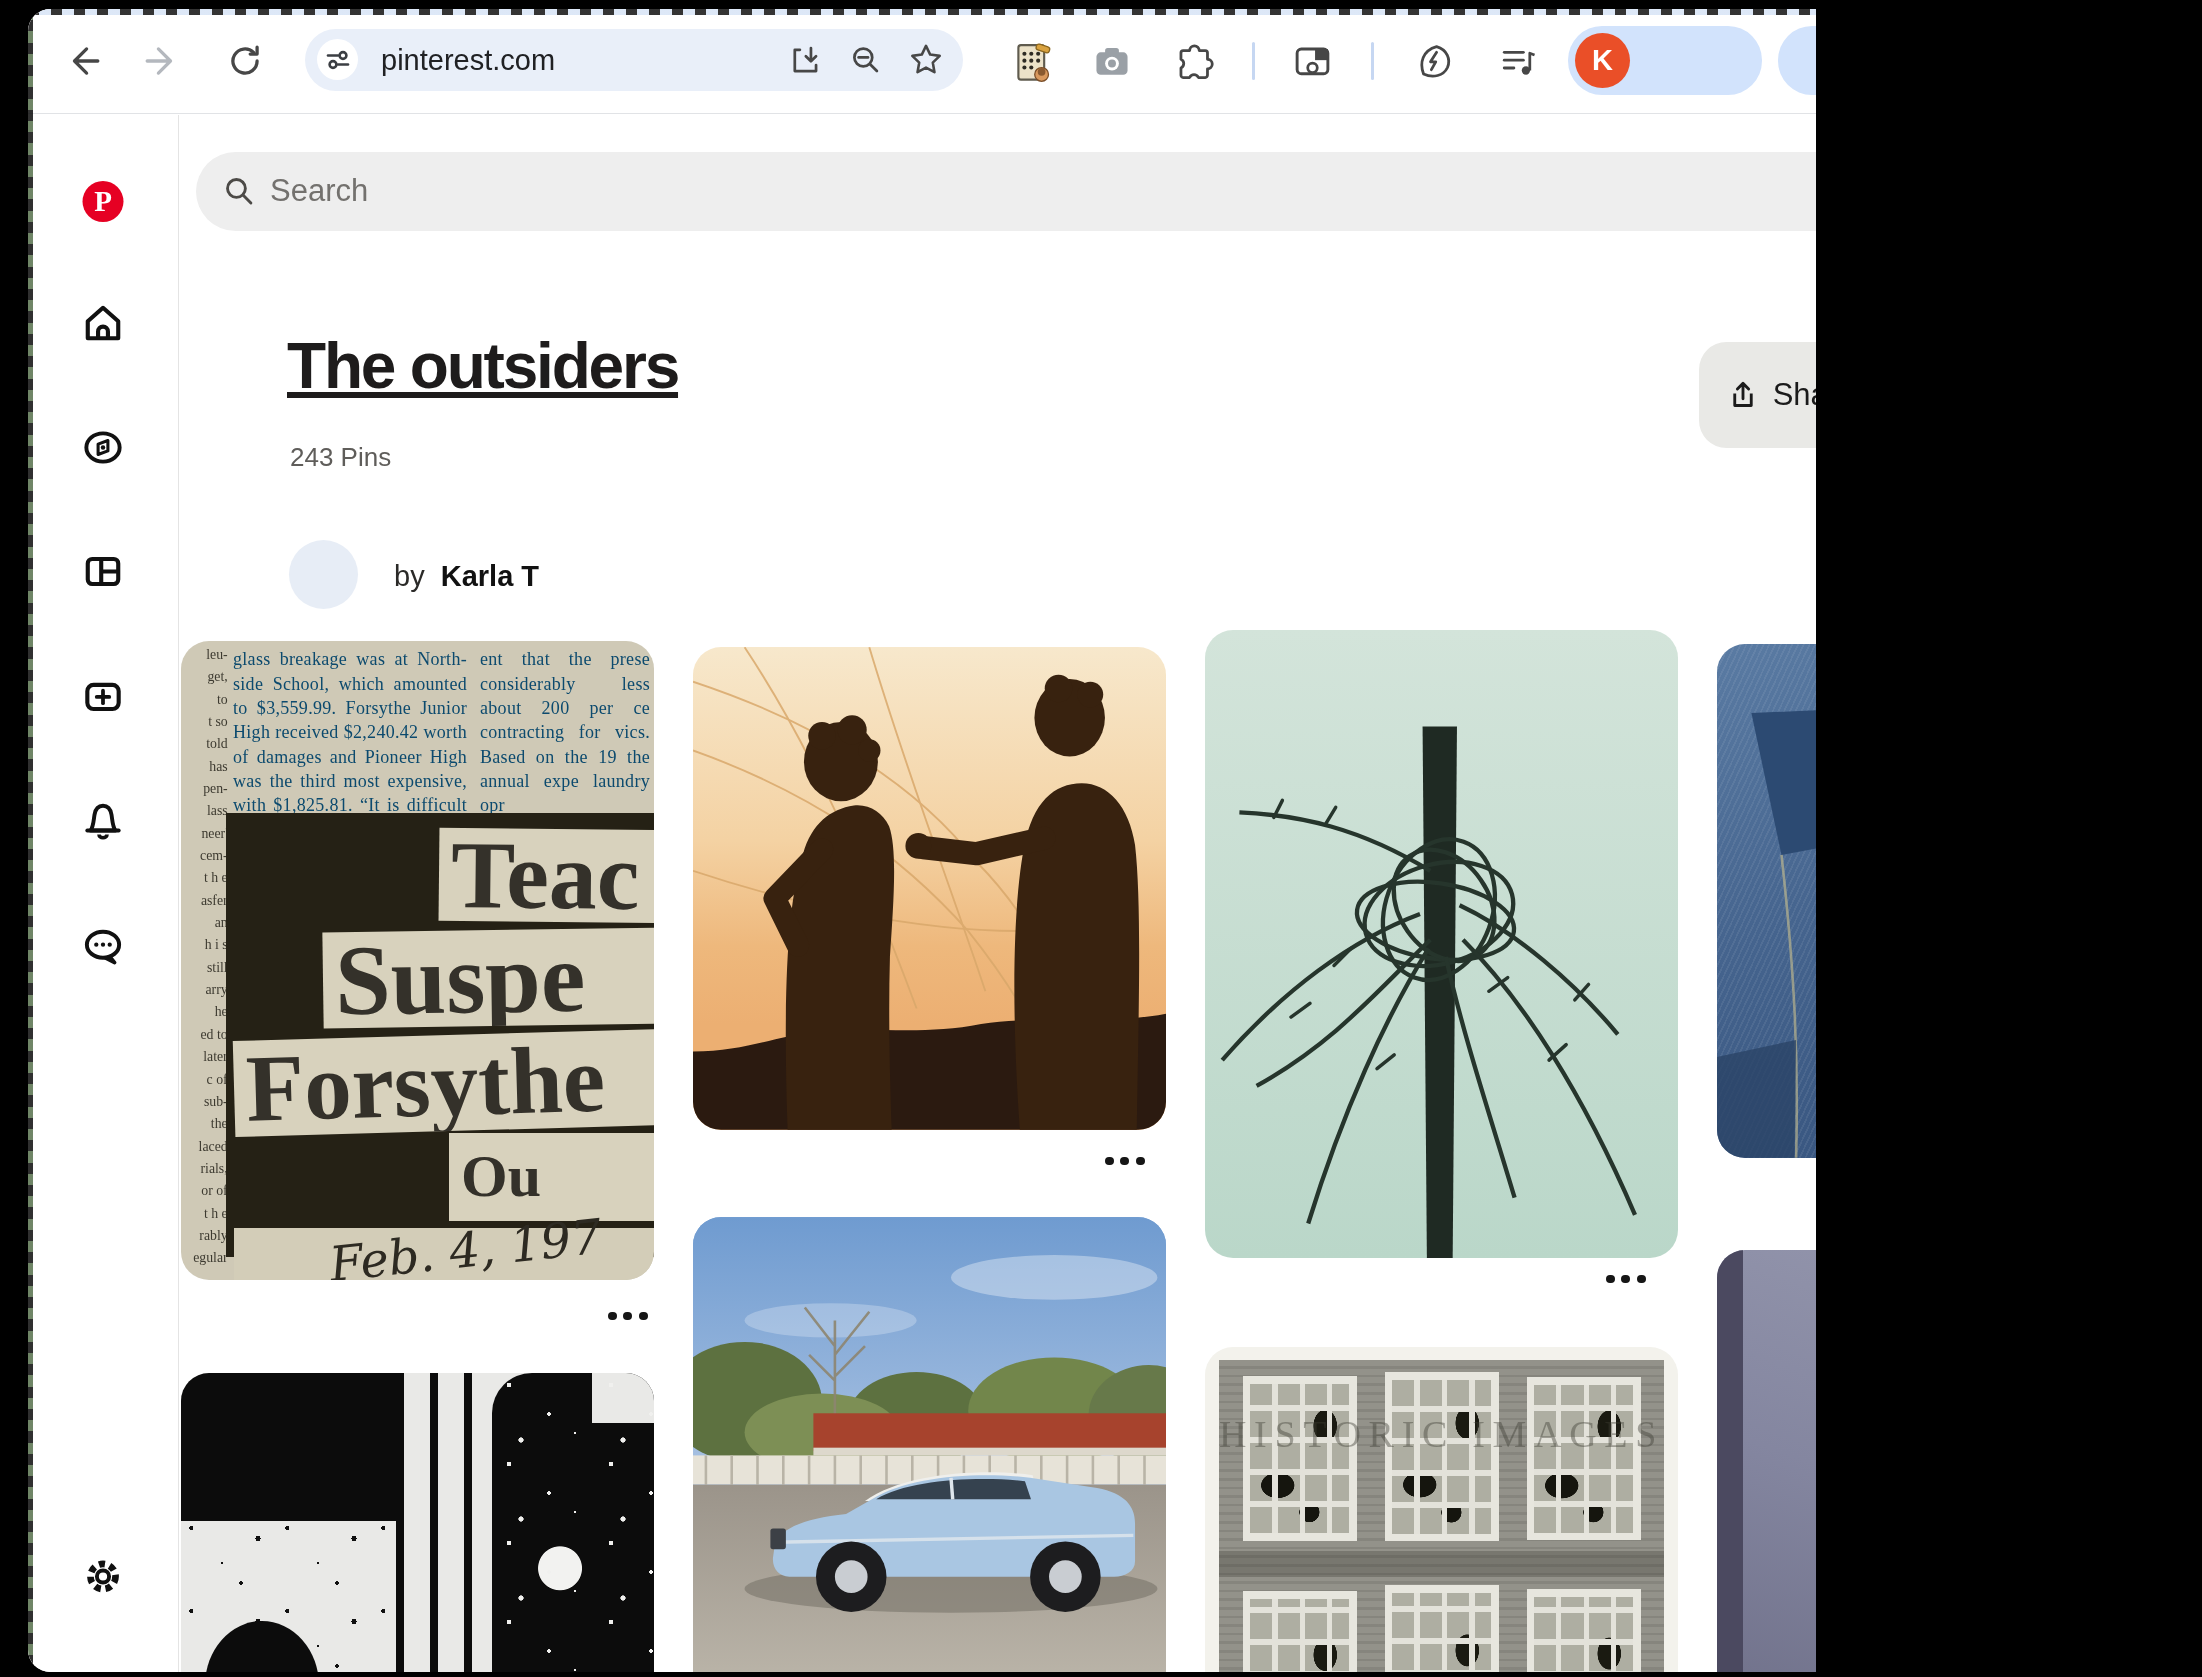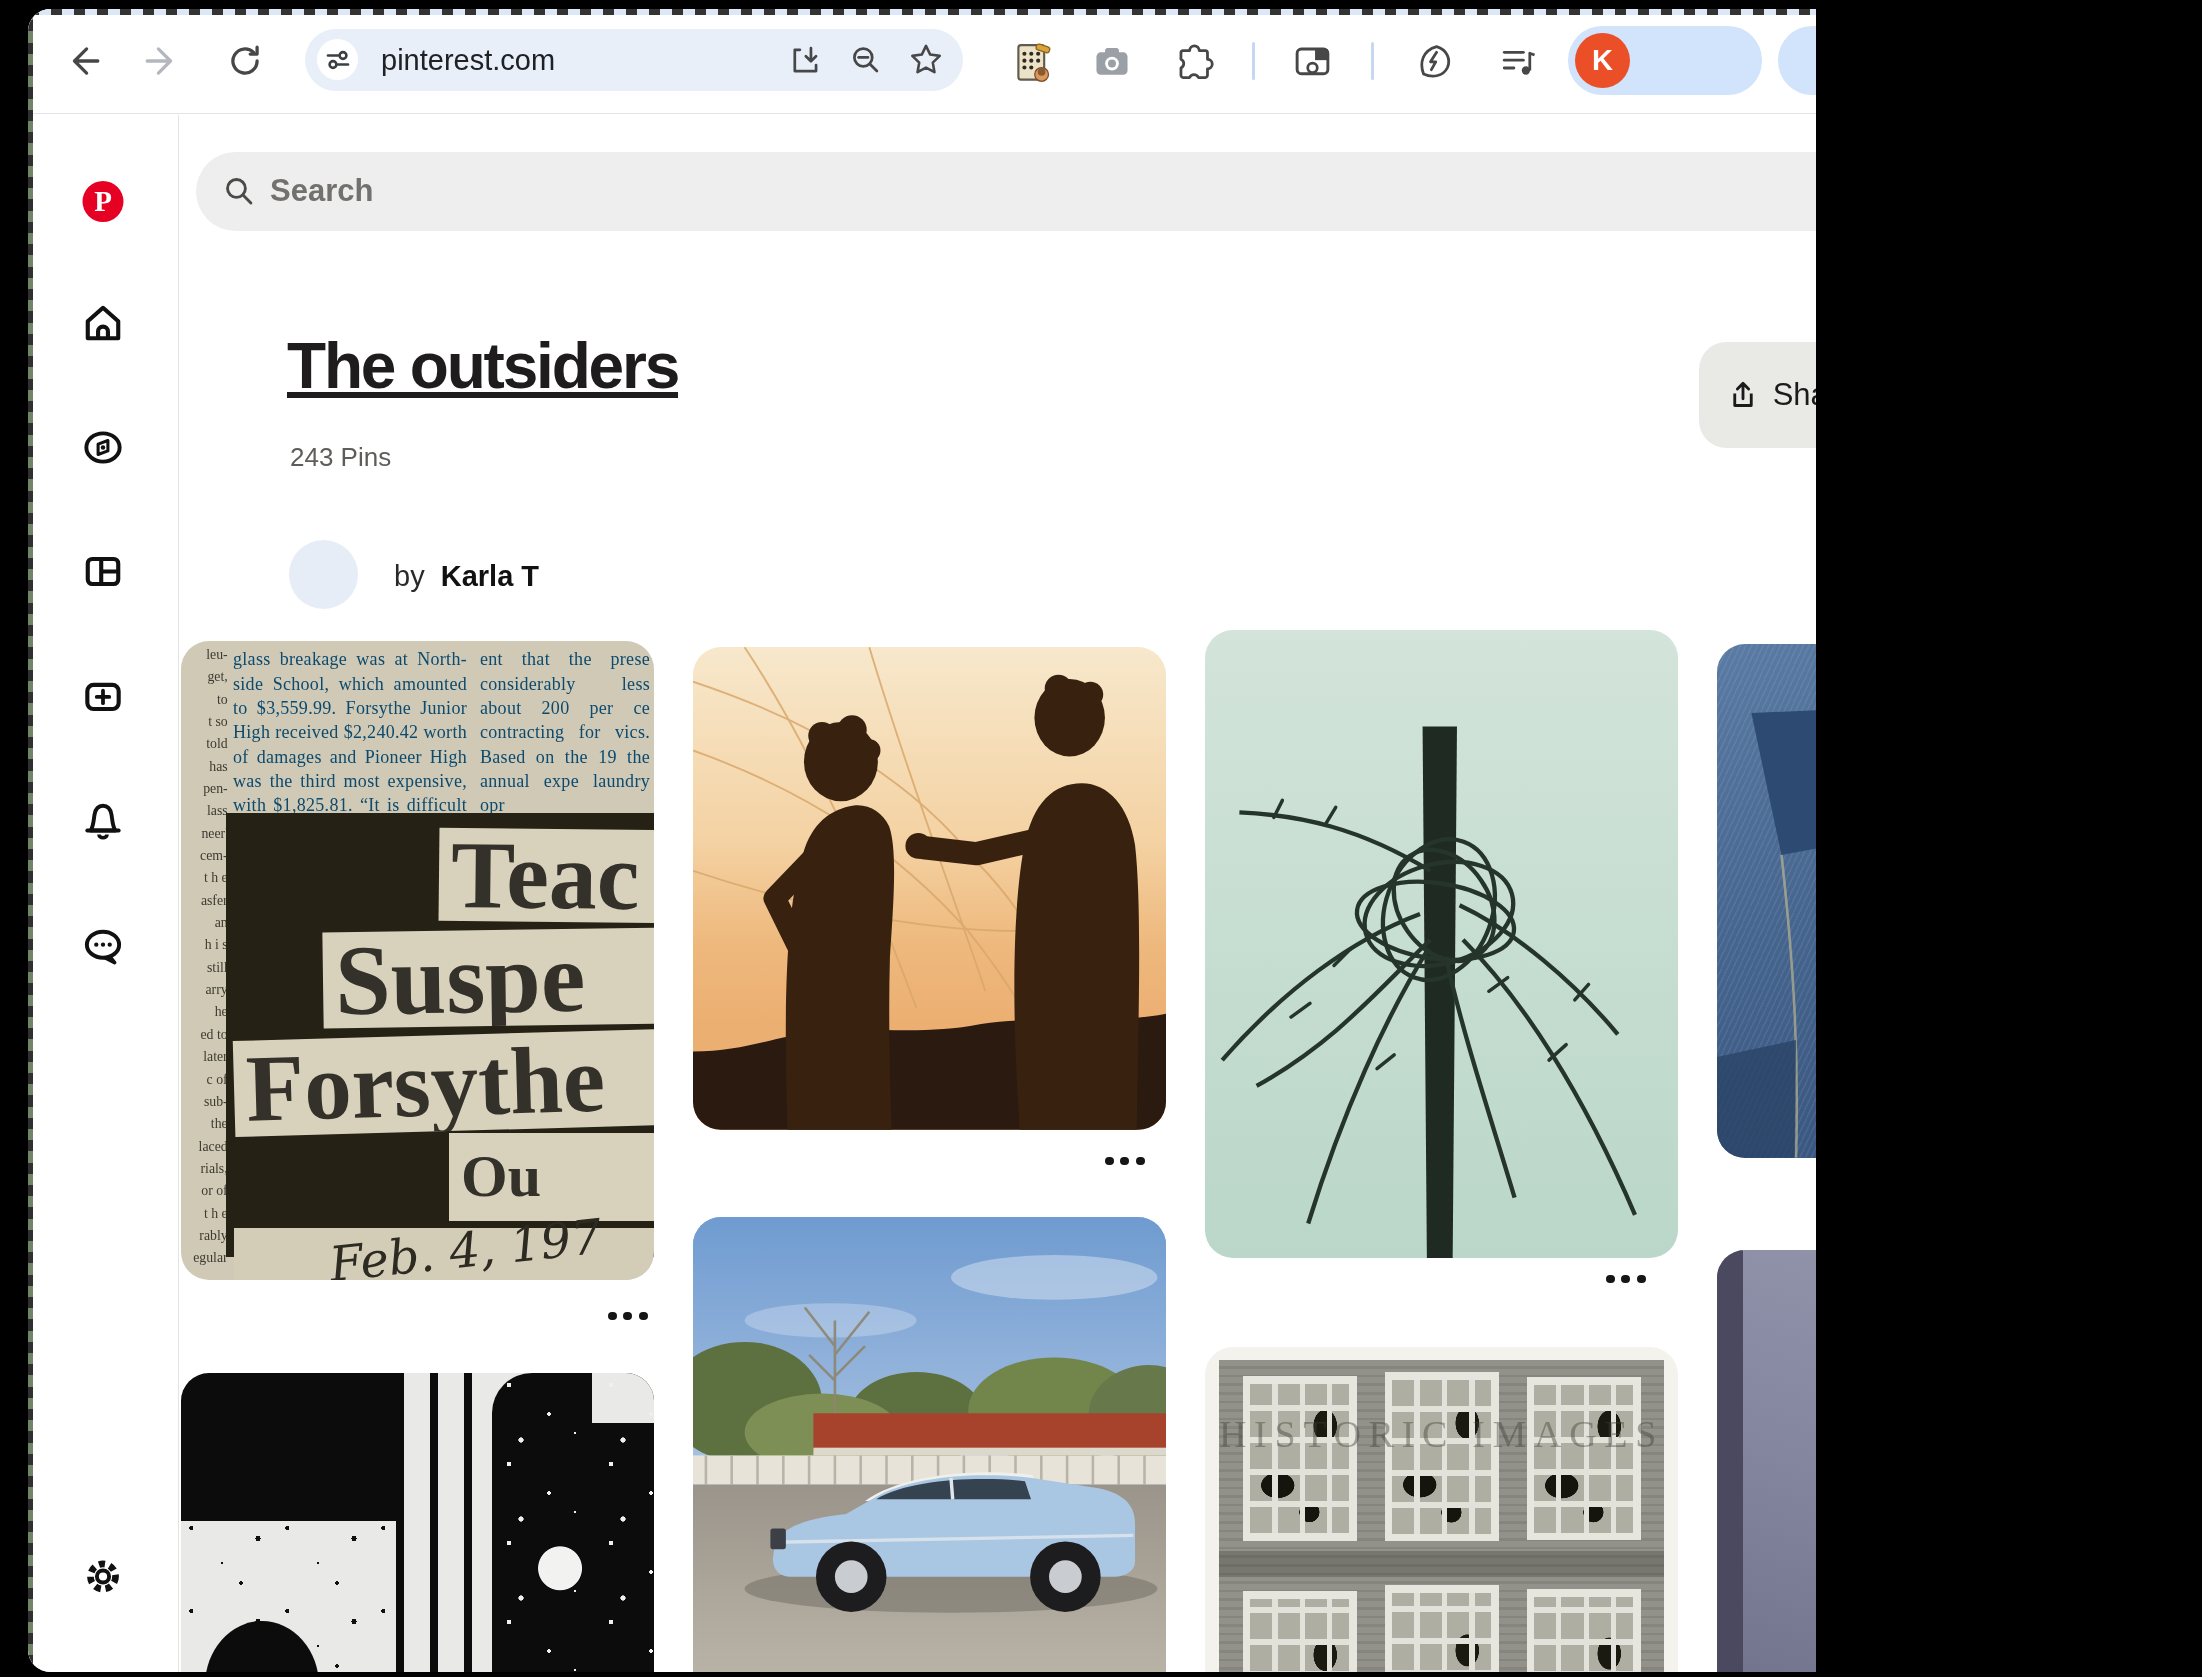--- a/index.html
+++ b/index.html
@@ -26,21 +26,21 @@
   .avatarK{width:55px;height:55px;border-radius:50%;background:#ea4f28;color:#fff;font-size:29px;font-weight:bold;
            display:flex;align-items:center;justify-content:center;margin-left:6.9px;}
   
   #psidebar{left:0;top:106px;width:150px;height:1557px;background:#fff;border-right:1.7px solid #e4e4e4;}
   .sideicon{position:absolute;left:50%;transform:translateX(-50%);width:45px;height:45px;
             display:flex;align-items:center;justify-content:center;}
   .plogo{width:41px;height:41px;border-radius:50%;background:#e60023;color:#fff;display:flex;align-items:center;
          justify-content:center;font-weight:bold;font-size:29px;font-family:"Liberation Serif",serif;}
   .searchbar{left:168px;top:143px;width:1864px;height:79px;background:#eeeeee;border-radius:40px;display:flex;align-items:center;}
   .searchbar input{border:0;background:transparent;outline:none;font-size:31px;color:#3c3c3c;flex:1;
-                   font-family:"Liberation Sans",sans-serif;font-weight:bold;}
+                   font-family:"Liberation Sans",sans-serif;}
   .searchbar input::placeholder{color:#73716e;opacity:1;}
   .board-title{left:259px;top:320px;font-size:64px;font-weight:bold;letter-spacing:-2.2px;color:#1e1c1c;text-decoration:underline;}
   .pin-count{left:262px;top:433px;font-size:26px;color:#5f5d5a;}
   .owner-avatar{left:261px;top:531px;width:69px;height:69px;border-radius:50%;background:#e7edf6;}
   .byline{left:366px;top:551px;font-size:29px;color:#2b2a28;}
   .byline b{font-weight:bold;color:#111;}
   .gray-btn{background:#e9e9e6;border-radius:27.5px;display:flex;align-items:center;justify-content:center;gap:12px;
             font-size:31px;color:#1b1b1b;}
   
   .pin{border-radius:28px;overflow:hidden;}

